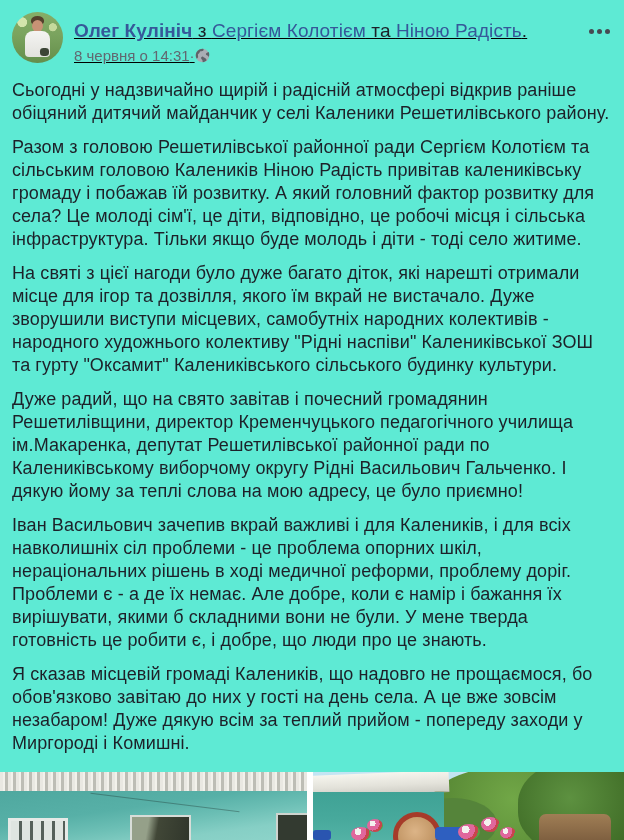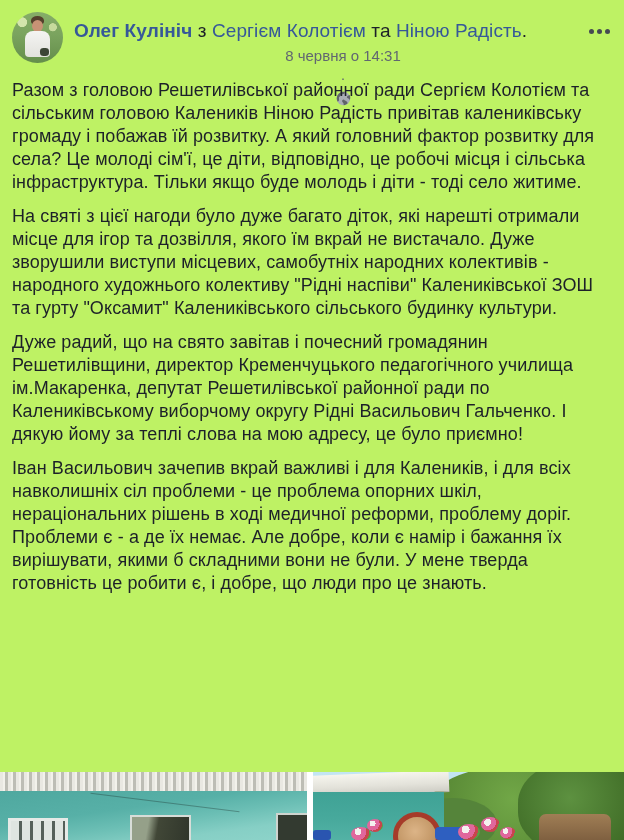--- a/index.html
+++ b/index.html
@@ -1,42 +1,42 @@
 <!DOCTYPE html>
 <html><head>
 <meta charset="utf-8">
 <style>
   html,body{margin:0;padding:0;}
   body{
     width:624px;height:840px;overflow:hidden;background:#ffffff;
     font-family:"Liberation Sans", sans-serif;
     -webkit-font-smoothing:antialiased;
   }
-  .post{position:relative;width:624px;height:840px;background:#bef264;}
+  .post{position:relative;width:624px;height:840px;background:#5eead4;text-decoration:underline;}
 
   
   .header{position:relative;padding:12px 12px 0 12px;height:66px;box-sizing:border-box;}
   .avatar{
     position:absolute;left:12px;top:12px;width:51px;height:51px;border-radius:50%;
     overflow:hidden;cursor:pointer;
     background:
       radial-gradient(circle at 20% 20%, rgba(220,235,180,.9) 0 8%, transparent 9%),
       radial-gradient(circle at 80% 30%, rgba(215,230,170,.8) 0 7%, transparent 8%),
       linear-gradient(180deg,#86ad68 0%,#7aa35e 45%,#648e4b 100%);
   }
   .avatar .hair{position:absolute;left:19px;top:4px;width:13px;height:9px;border-radius:50% 50% 40% 40%;background:#54402c;}
   .avatar .head{position:absolute;left:20px;top:8px;width:11px;height:12px;border-radius:50%;background:#c89275;}
   .avatar .shirt{position:absolute;left:13px;top:19px;width:25px;height:26px;border-radius:8px 8px 4px 4px;background:linear-gradient(180deg,#f4f4f2,#e2e2dd);}
   .avatar .hand{position:absolute;left:28px;top:36px;width:9px;height:8px;border-radius:40%;background:#3c4536;}
 
   .header-text{margin-left:62px;padding-top:7px;}
   .name-line{font-size:19px;line-height:24px;color:#1d2129;letter-spacing:.1px;}
   .name-line a{color:#365899;text-decoration:none;cursor:pointer;}
   .author{font-weight:bold;}
-  .meta-line{margin-top:4px;font-size:15px;color:#616770;display:flex;align-items:center;gap:5px;flex-direction:column;}
+  .meta-line{margin-top:4px;font-size:15px;color:#616770;display:flex;align-items:center;}
   .meta-line a{color:#616770;text-decoration:none;cursor:pointer;}
   .globe{width:15px;height:15px;display:inline-block;}
 
   .menu-btn{position:absolute;right:14px;top:22px;width:28px;height:18px;display:flex;align-items:center;justify-content:flex-end;gap:3px;cursor:pointer;}
   .menu-btn i{width:5px;height:5px;border-radius:50%;background:#464a52;display:block;}
 
   
   .post-body{position:absolute;left:12px;right:12px;top:79px;height:690px;overflow:hidden;}
   .post-body p{
     margin:0 0 11px 0;font-size:18px;line-height:23px;color:#1d2129;letter-spacing:.1px;
@@ -114,24 +114,26 @@
     </div>
 
     <div class="menu-btn" aria-label="menu">
       <i></i>
       <i></i>
       <i></i>
     </div>
   </div>
 
   <div class="post-body">
+    <p>Сьогодні у надзвичайно щирій і радісній атмосфері відкрив раніше обіцяний дитячий майданчик у селі Каленики Решетилівського району.</p>
     <p>Разом з головою Решетилівської районної ради Сергієм Колотієм та сільським головою Калеників Ніною Радість привітав калениківську громаду і побажав їй розвитку. А який головний фактор розвитку для села? Це молоді сім'ї, це діти, відповідно, це робочі місця і сільська інфраструктура. Тільки якщо буде молодь і діти - тоді село житиме.</p>
     <p>На святі з цієї нагоди було дуже багато діток, які нарешті отримали місце для ігор та дозвілля, якого їм вкрай не вистачало. Дуже зворушили виступи місцевих, самобутніх народних колективів - народного художнього колективу "Рідні наспіви" Калениківської ЗОШ та гурту "Оксамит" Калениківського сільського будинку культури.</p>
     <p>Дуже радий, що на свято завітав і почесний громадянин Решетилівщини, директор Кременчуцького педагогічного училища ім.Макаренка, депутат Решетилівської районної ради по Калениківському виборчому округу Рідні Васильович Гальченко. І дякую йому за теплі слова на мою адресу, це було приємно!</p>
     <p>Іван Васильович зачепив вкрай важливі і для Калеників, і для всіх навколишніх сіл проблеми - це проблема опорних шкіл, нераціональних рішень в ході медичної реформи, проблему доріг. Проблеми є - а де їх немає. Але добре, коли є намір і бажання їх вирішувати, якими б складними вони не були. У мене тверда готовність це робити є, і добре, що люди про це знають.</p>
+    <p>Я сказав місцевій громаді Калеників, що надовго не прощаємося, бо обов'язково завітаю до них у гості на день села. А це вже зовсім незабаром! Дуже дякую всім за теплий прийом - попереду заходи у Миргороді і Комишні.</p>
   </div>
 
   <div class="photos">
 
     <div class="photo photo-left">
       <div class="pl-roof"></div>
       <div class="pl-wall"></div>
       <div class="pl-crack"></div>
       <div class="pl-win1"></div>
       <div class="pl-win2"></div>

